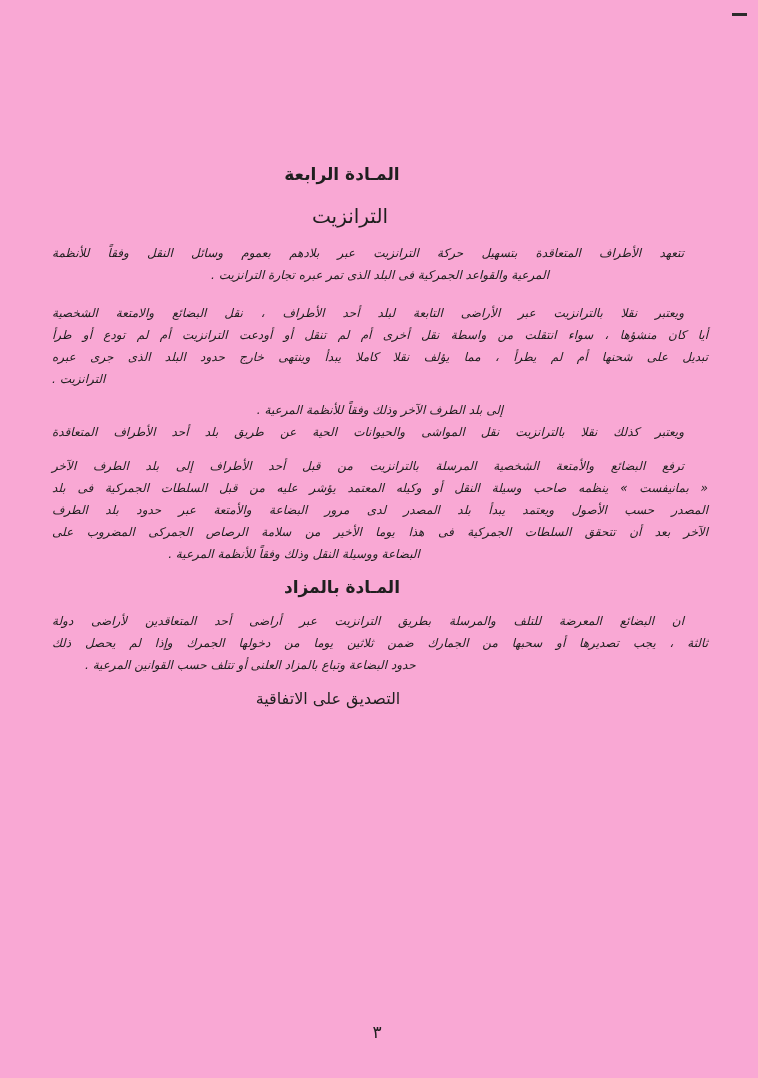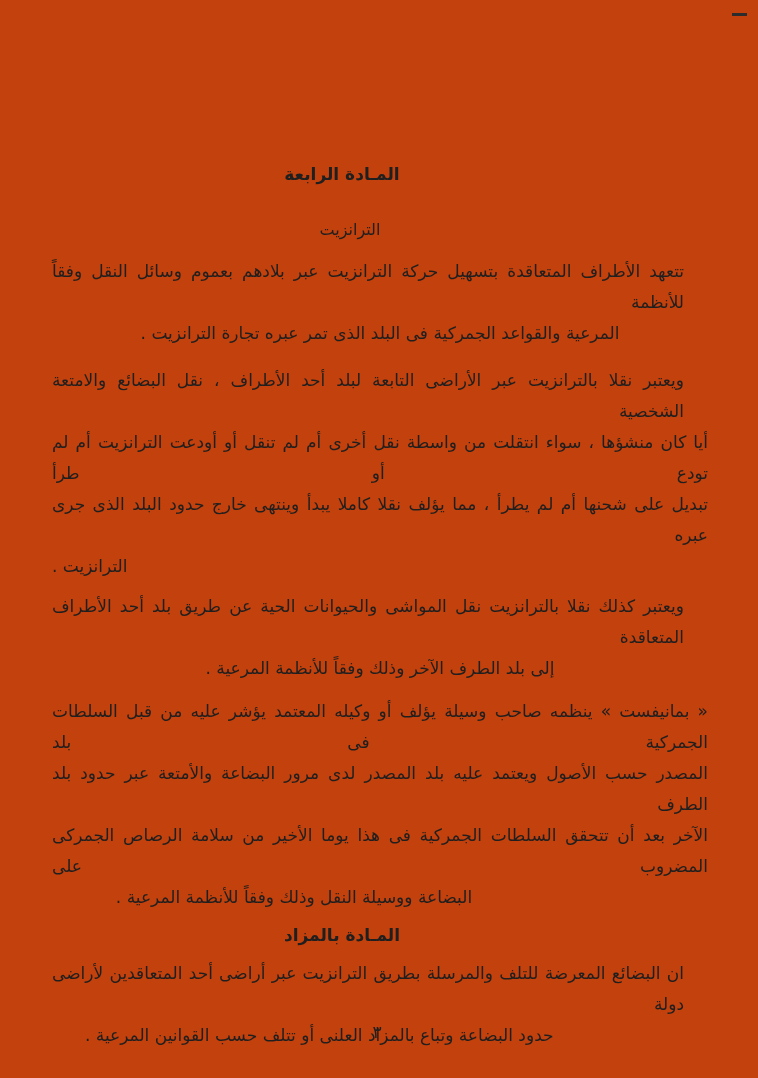--- a/index.html
+++ b/index.html
@@ -4,21 +4,21 @@
 <style>
   html, body {
     margin: 0;
     padding: 0;
     background: #ffffff;
   }
   .page {
     position: relative;
     width: 758px;
     height: 1078px;
-    background: #c2410c;
+    background: #f9a8d4;
     overflow: hidden;
     direction: rtl;
     font-family: "DejaVu Sans", sans-serif;
     color: #1f1f1f;
   }
   .corner-dash {
     position: absolute;
     top: 13px;
     right: 11px;
     width: 15px;
@@ -39,39 +39,40 @@
     text-align: center;
     font-size: 17px;
     font-weight: bold;
     line-height: 22px;
     letter-spacing: 0.5px;
   }
   .sub-title {
     position: relative;
     left: -30px;
     text-align: center;
-    font-size: 16px;
+    font-size: 20px;
     line-height: 22px;
-    margin-top: 34px;
+    margin-top: 20px;
   }
   .rat-heading {
     position: relative;
     left: -52px;
     text-align: center;
     font-size: 16px;
     line-height: 22px;
     margin-top: 12px;
   }
   .para { margin: 0; }
   .ln {
-    font-size: 17px;
-    line-height: 31px;
+    font-size: 12px;
+    line-height: 22px;
     text-align: justify;
     text-align-last: justify;
     white-space: normal;
+    font-style: italic;
   }
   .ln.indent { padding-right: 24px; }
   .ln.center { text-align-last: center; }
   .ln.left   { text-align-last: left; }
   .tx-n86 { transform: translateX(-86px); }
   .tx-p33 { transform: translateX(33px); }
   .m-p1 { margin-top: 15px; }
   .m-p2 { margin-top: 16px; }
   .m-p3 { margin-top: 9px; }
   .m-p4 { margin-top: 12px; }
@@ -106,36 +107,39 @@
     </div>
 
     <div class="para m-p2">
       <div class="ln indent">ويعتبر نقلا بالترانزيت عبر الأراضى التابعة لبلد أحد الأطراف ، نقل البضائع والامتعة الشخصية</div>
       <div class="ln">أيا كان منشؤها ، سواء انتقلت من واسطة نقل أخرى أم لم تنقل أو أودعت الترانزيت أم لم تودع أو طرأ</div>
       <div class="ln">تبديل على شحنها أم لم يطرأ ، مما يؤلف نقلا كاملا يبدأ وينتهى خارج حدود البلد الذى جرى عبره</div>
       <div class="ln left">الترانزيت .</div>
     </div>
 
     <div class="para m-p3">
+      <div class="ln center">إلى بلد الطرف الآخر وذلك وفقاً للأنظمة المرعية .</div>
       <div class="ln indent">ويعتبر كذلك نقلا بالترانزيت نقل المواشى والحيوانات الحية عن طريق بلد أحد الأطراف المتعاقدة</div>
-      <div class="ln center">إلى بلد الطرف الآخر وذلك وفقاً للأنظمة المرعية .</div>
     </div>
 
     <div class="para m-p4">
-      <div class="ln">« بمانيفست » ينظمه صاحب وسيلة يؤلف أو وكيله المعتمد يؤشر عليه من قبل السلطات الجمركية فى بلد</div>
-      <div class="ln">المصدر حسب الأصول ويعتمد عليه بلد المصدر لدى مرور البضاعة والأمتعة عبر حدود بلد الطرف</div>
+      <div class="ln indent">ترفع البضائع والأمتعة الشخصية المرسلة بالترانزيت من قبل أحد الأطراف إلى بلد الطرف الآخر</div>
+      <div class="ln">« بمانيفست » ينظمه صاحب وسيلة النقل أو وكيله المعتمد يؤشر عليه من قبل السلطات الجمركية فى بلد</div>
+      <div class="ln">المصدر حسب الأصول ويعتمد يبدأ بلد المصدر لدى مرور البضاعة والأمتعة عبر حدود بلد الطرف</div>
       <div class="ln">الآخر بعد أن تتحقق السلطات الجمركية فى هذا يوما الأخير من سلامة الرصاص الجمركى المضروب على</div>
       <div class="ln center tx-n86">البضاعة ووسيلة النقل وذلك وفقاً للأنظمة المرعية .</div>
     </div>
 
     <h2 class="art-heading m-h5">المـادة بالمزاد</h2>
 
     <div class="para m-p5">
       <div class="ln indent">ان البضائع المعرضة للتلف والمرسلة بطريق الترانزيت عبر أراضى أحد المتعاقدين لأراضى دولة</div>
+      <div class="ln">ثالثة ، يجب تصديرها أو سحبها من الجمارك ضمن ثلاثين يوما من دخولها الجمرك وإذا لم يحصل ذلك</div>
       <div class="ln left tx-p33">حدود البضاعة وتباع بالمزاد العلنى أو تتلف حسب القوانين المرعية .</div>
     </div>
 
+    <div class="rat-heading">التصديق على الاتفاقية</div>
 
   </main>
 
   <div class="page-number">٣</div>
 
 </div>
 
 </body></html>

